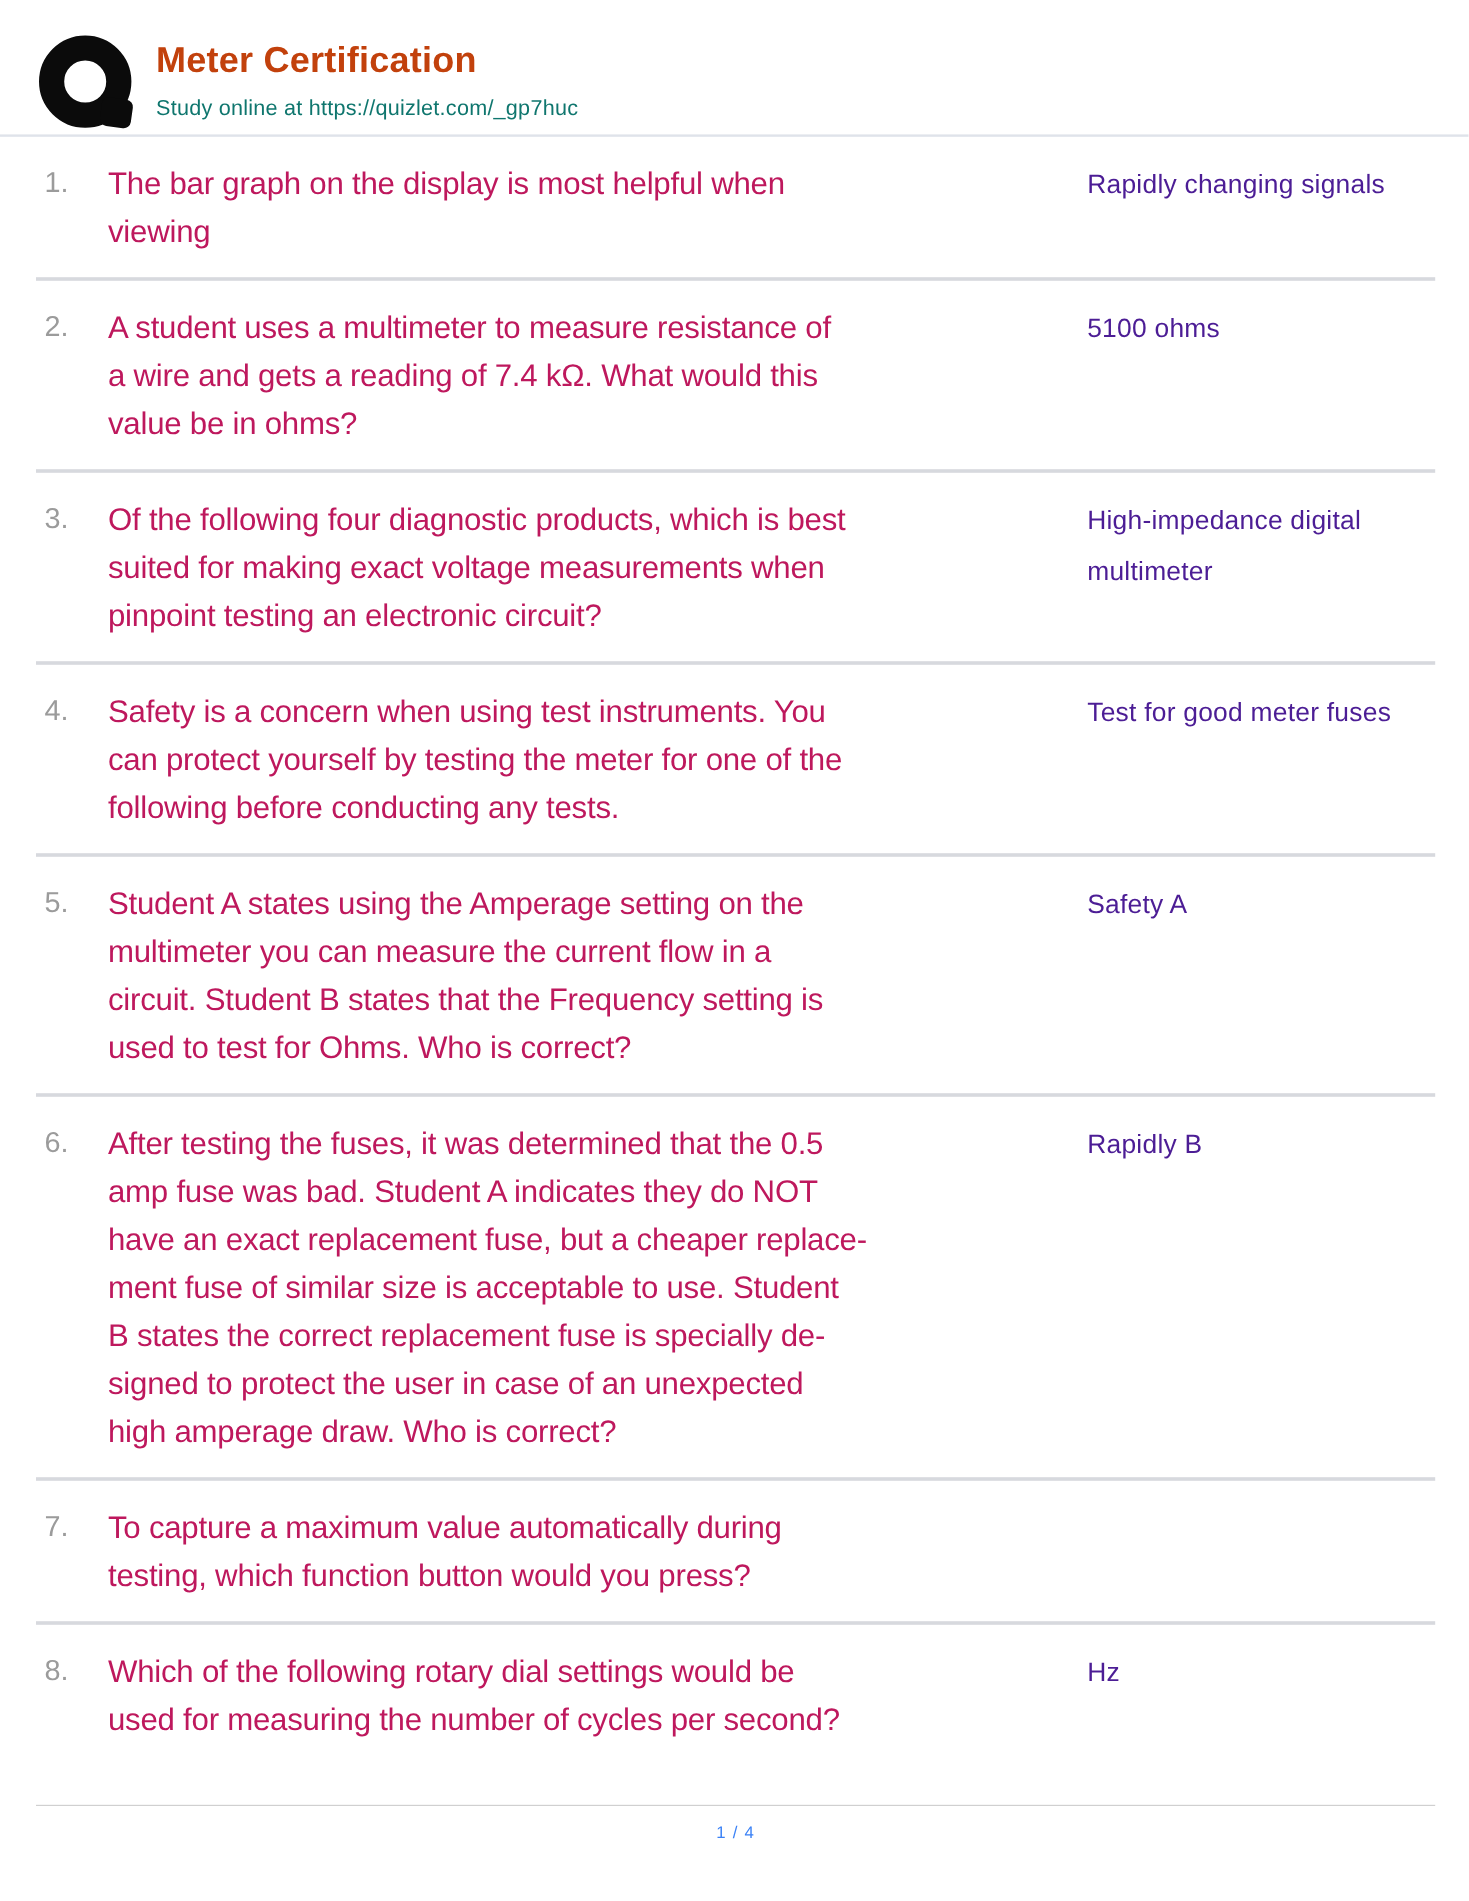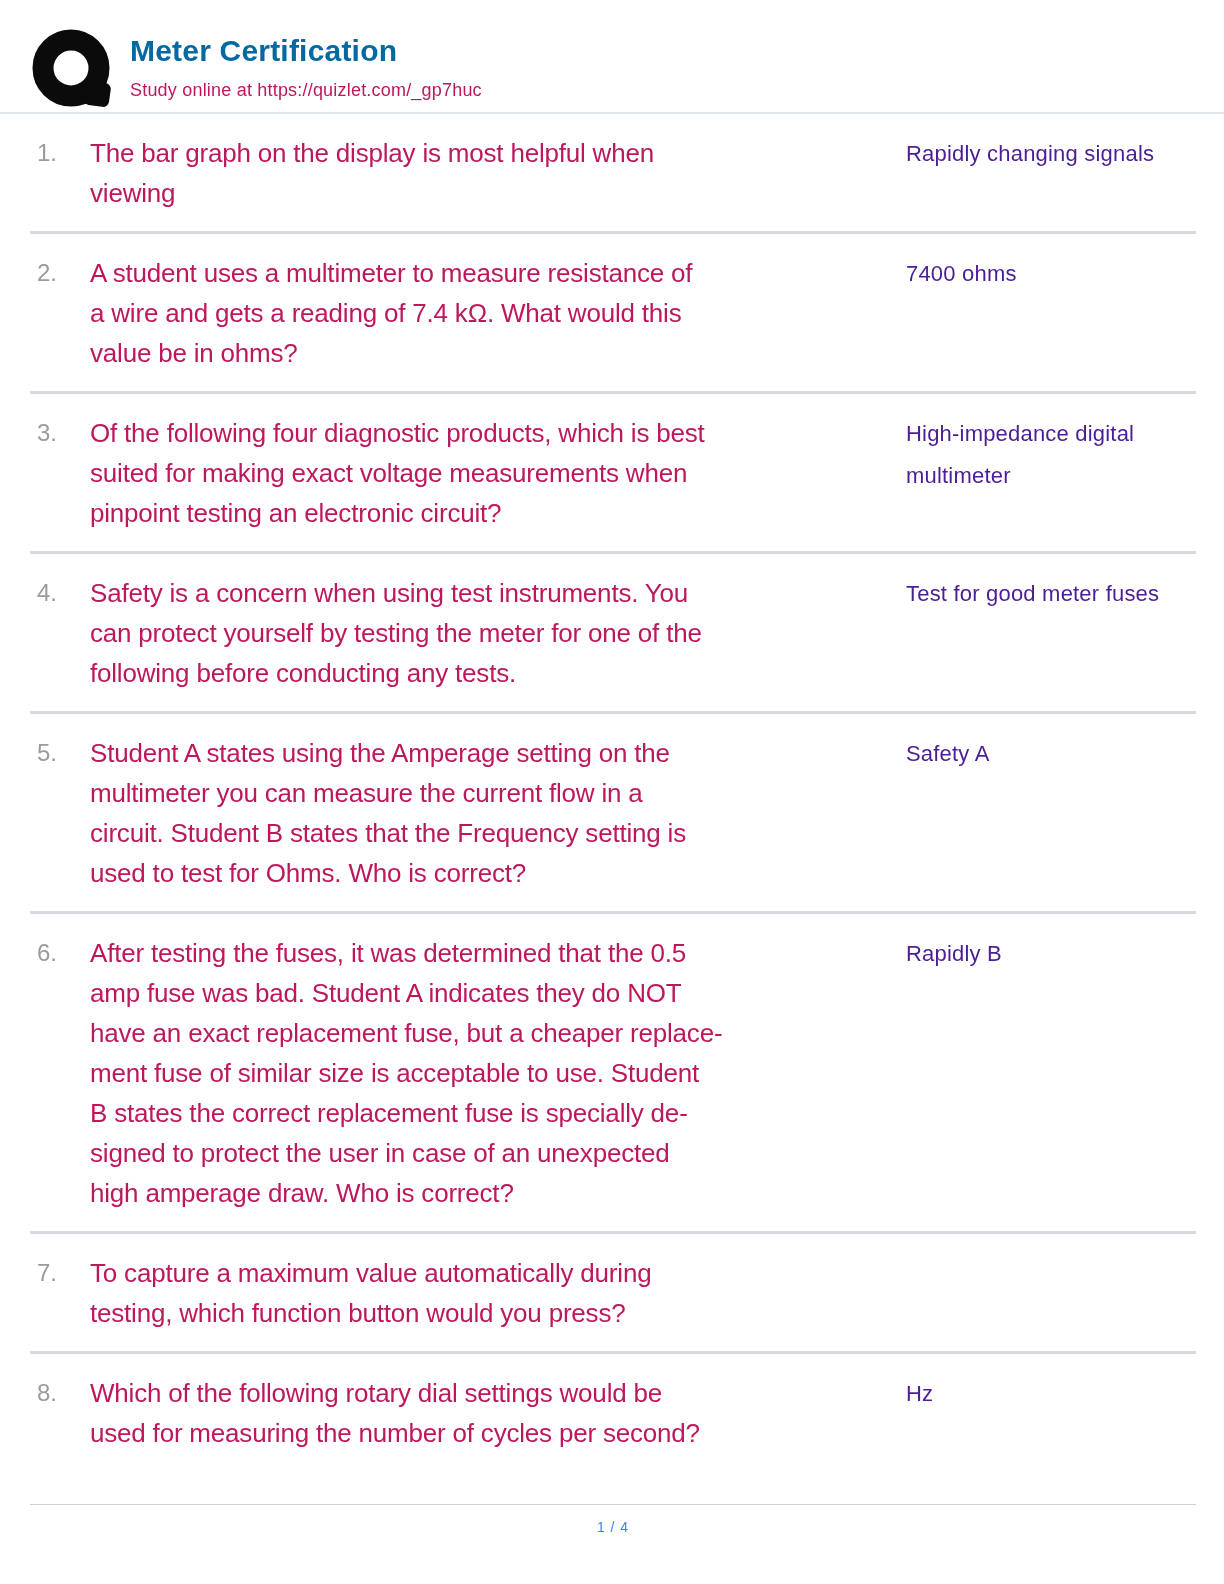--- a/index.html
+++ b/index.html
@@ -24,28 +24,28 @@
   }
   .logo {
     width: 86px;
     height: 84px;
     flex: 0 0 86px;
   }
   .header-text { margin-left: 14px; padding-top: 6px; }
   .title {
     font-size: 30px;
     font-weight: 600;
-    color: #0369a1;
+    color: #c2410c;
     letter-spacing: 0.2px;
   }
   .subtitle {
     margin-top: 12px;
     font-size: 18px;
     font-weight: 300;
-    color: #be185d;
+    color: #0f766e;
     letter-spacing: 0.2px;
   }
 
   
   .rows { padding: 0 28px 0 30px; }
   .row {
     display: flex;
     align-items: flex-start;
     padding: 19px 0 18px 0;
     border-bottom: 3px solid #d7d9de;
@@ -119,21 +119,21 @@
       <div class="q">The bar graph on the display is most helpful when
 viewing</div>
       <div class="a">Rapidly changing signals</div>
     </div>
 
     <div class="row">
       <div class="num">2.</div>
       <div class="q">A student uses a multimeter to measure resistance of
 a wire and gets a reading of 7.4 kΩ. What would this
 value be in ohms?</div>
-      <div class="a">7400 ohms</div>
+      <div class="a">5100 ohms</div>
     </div>
 
     <div class="row">
       <div class="num">3.</div>
       <div class="q">Of the following four diagnostic products, which is best
 suited for making exact voltage measurements when
 pinpoint testing an electronic circuit?</div>
       <div class="a">High-impedance digital
 multimeter</div>
     </div>

